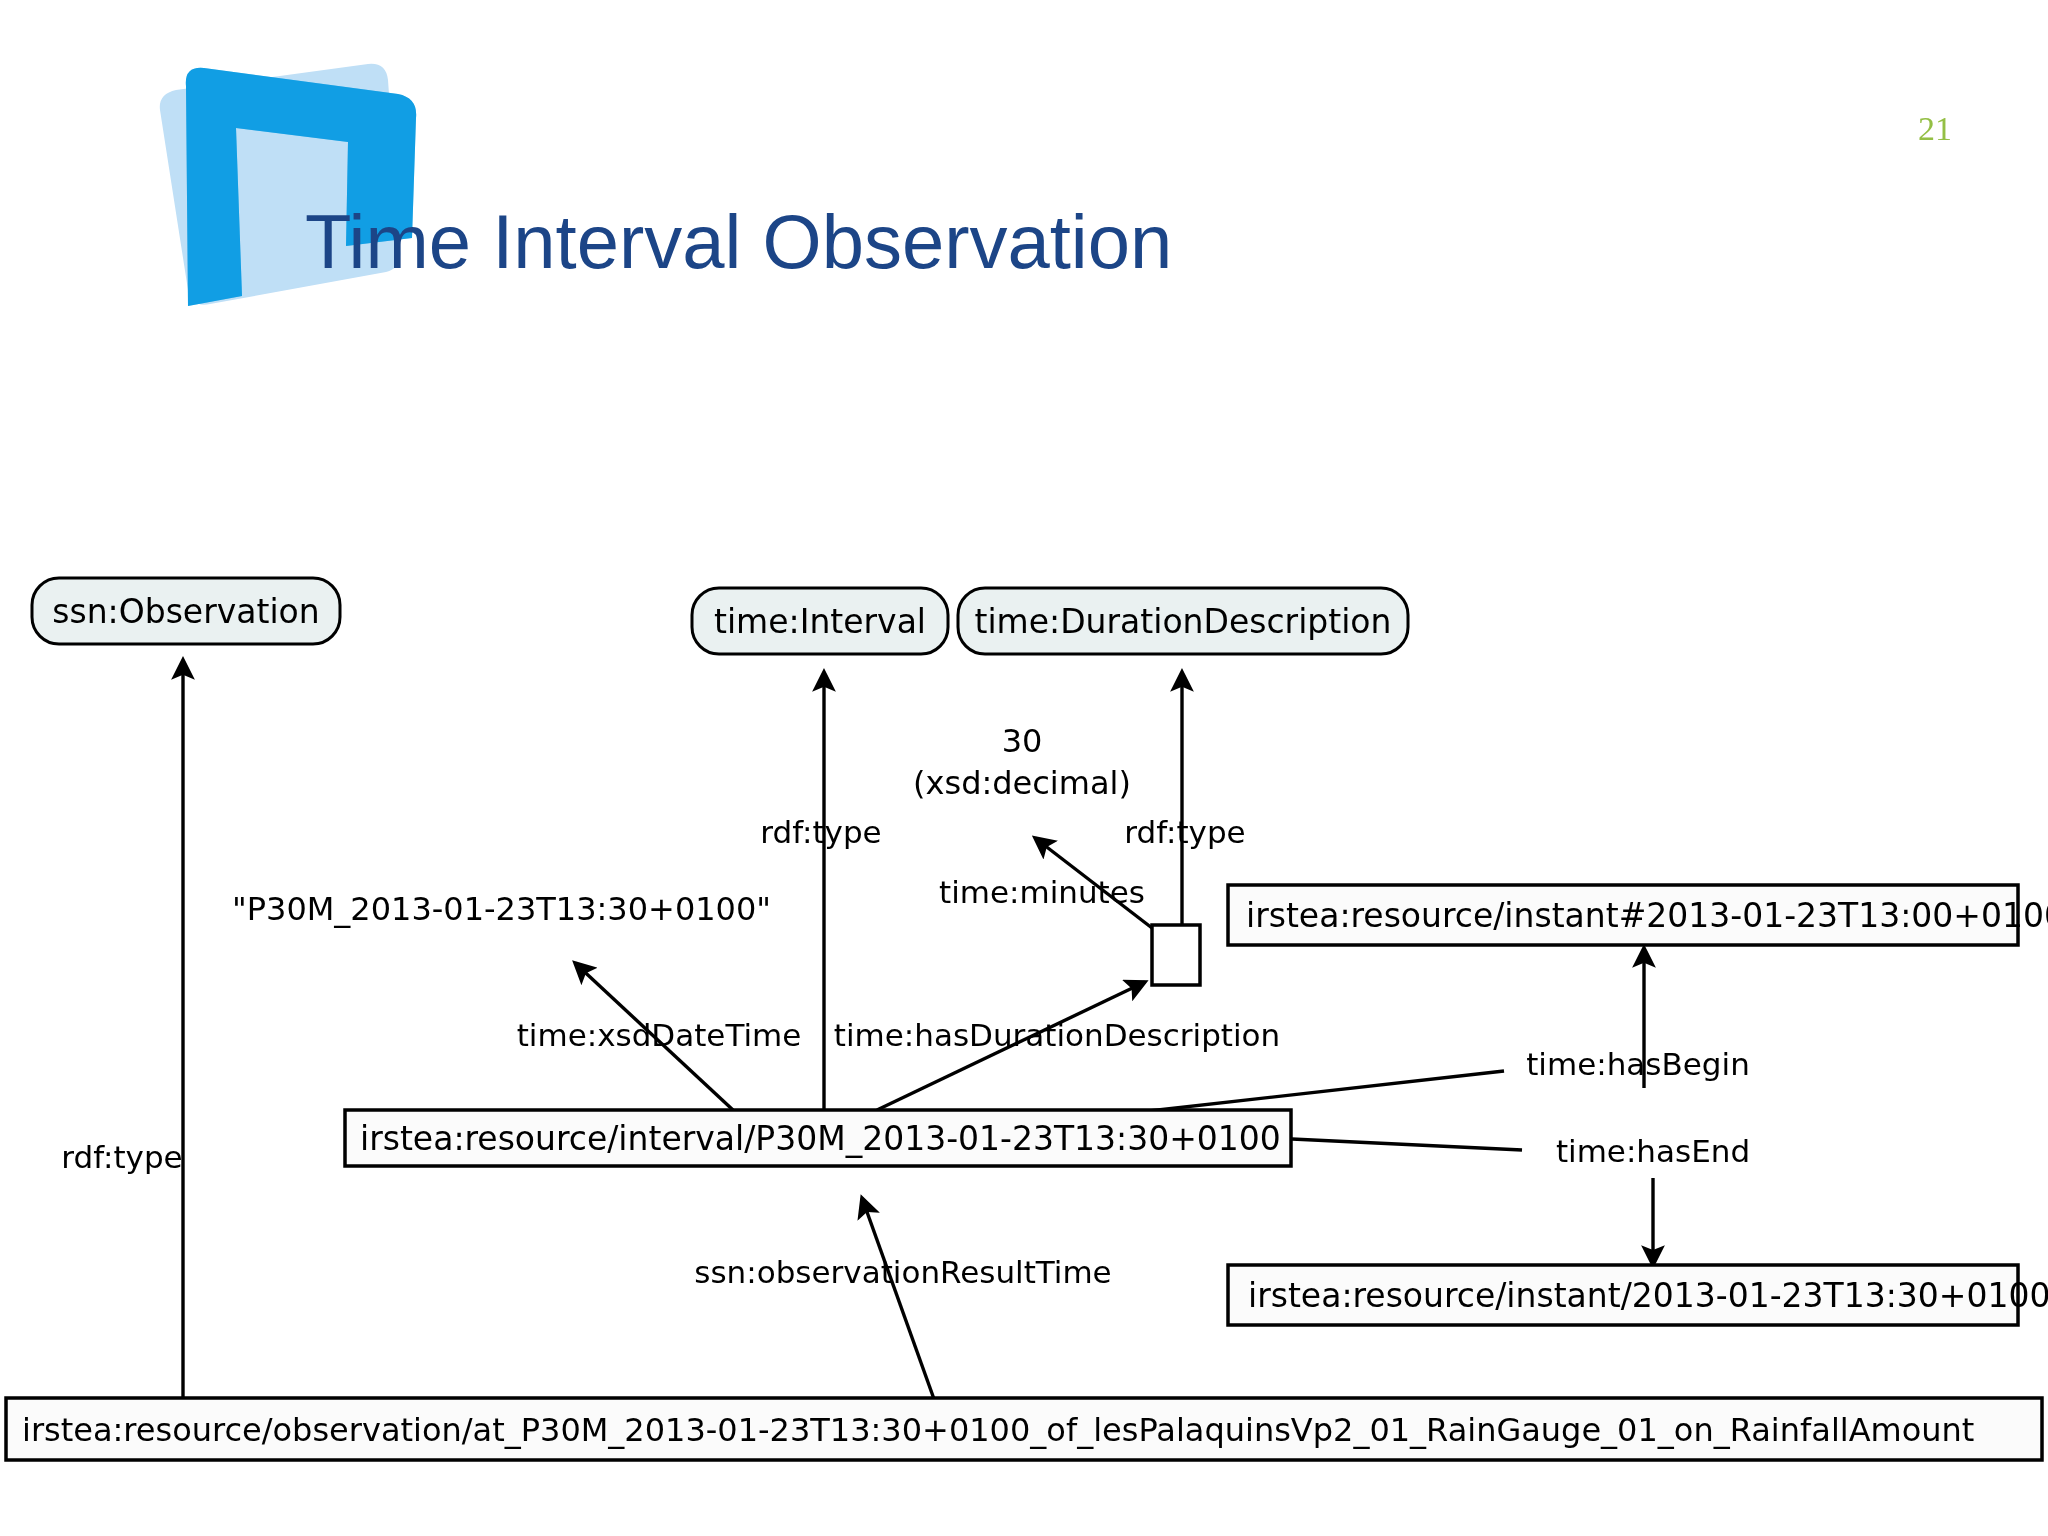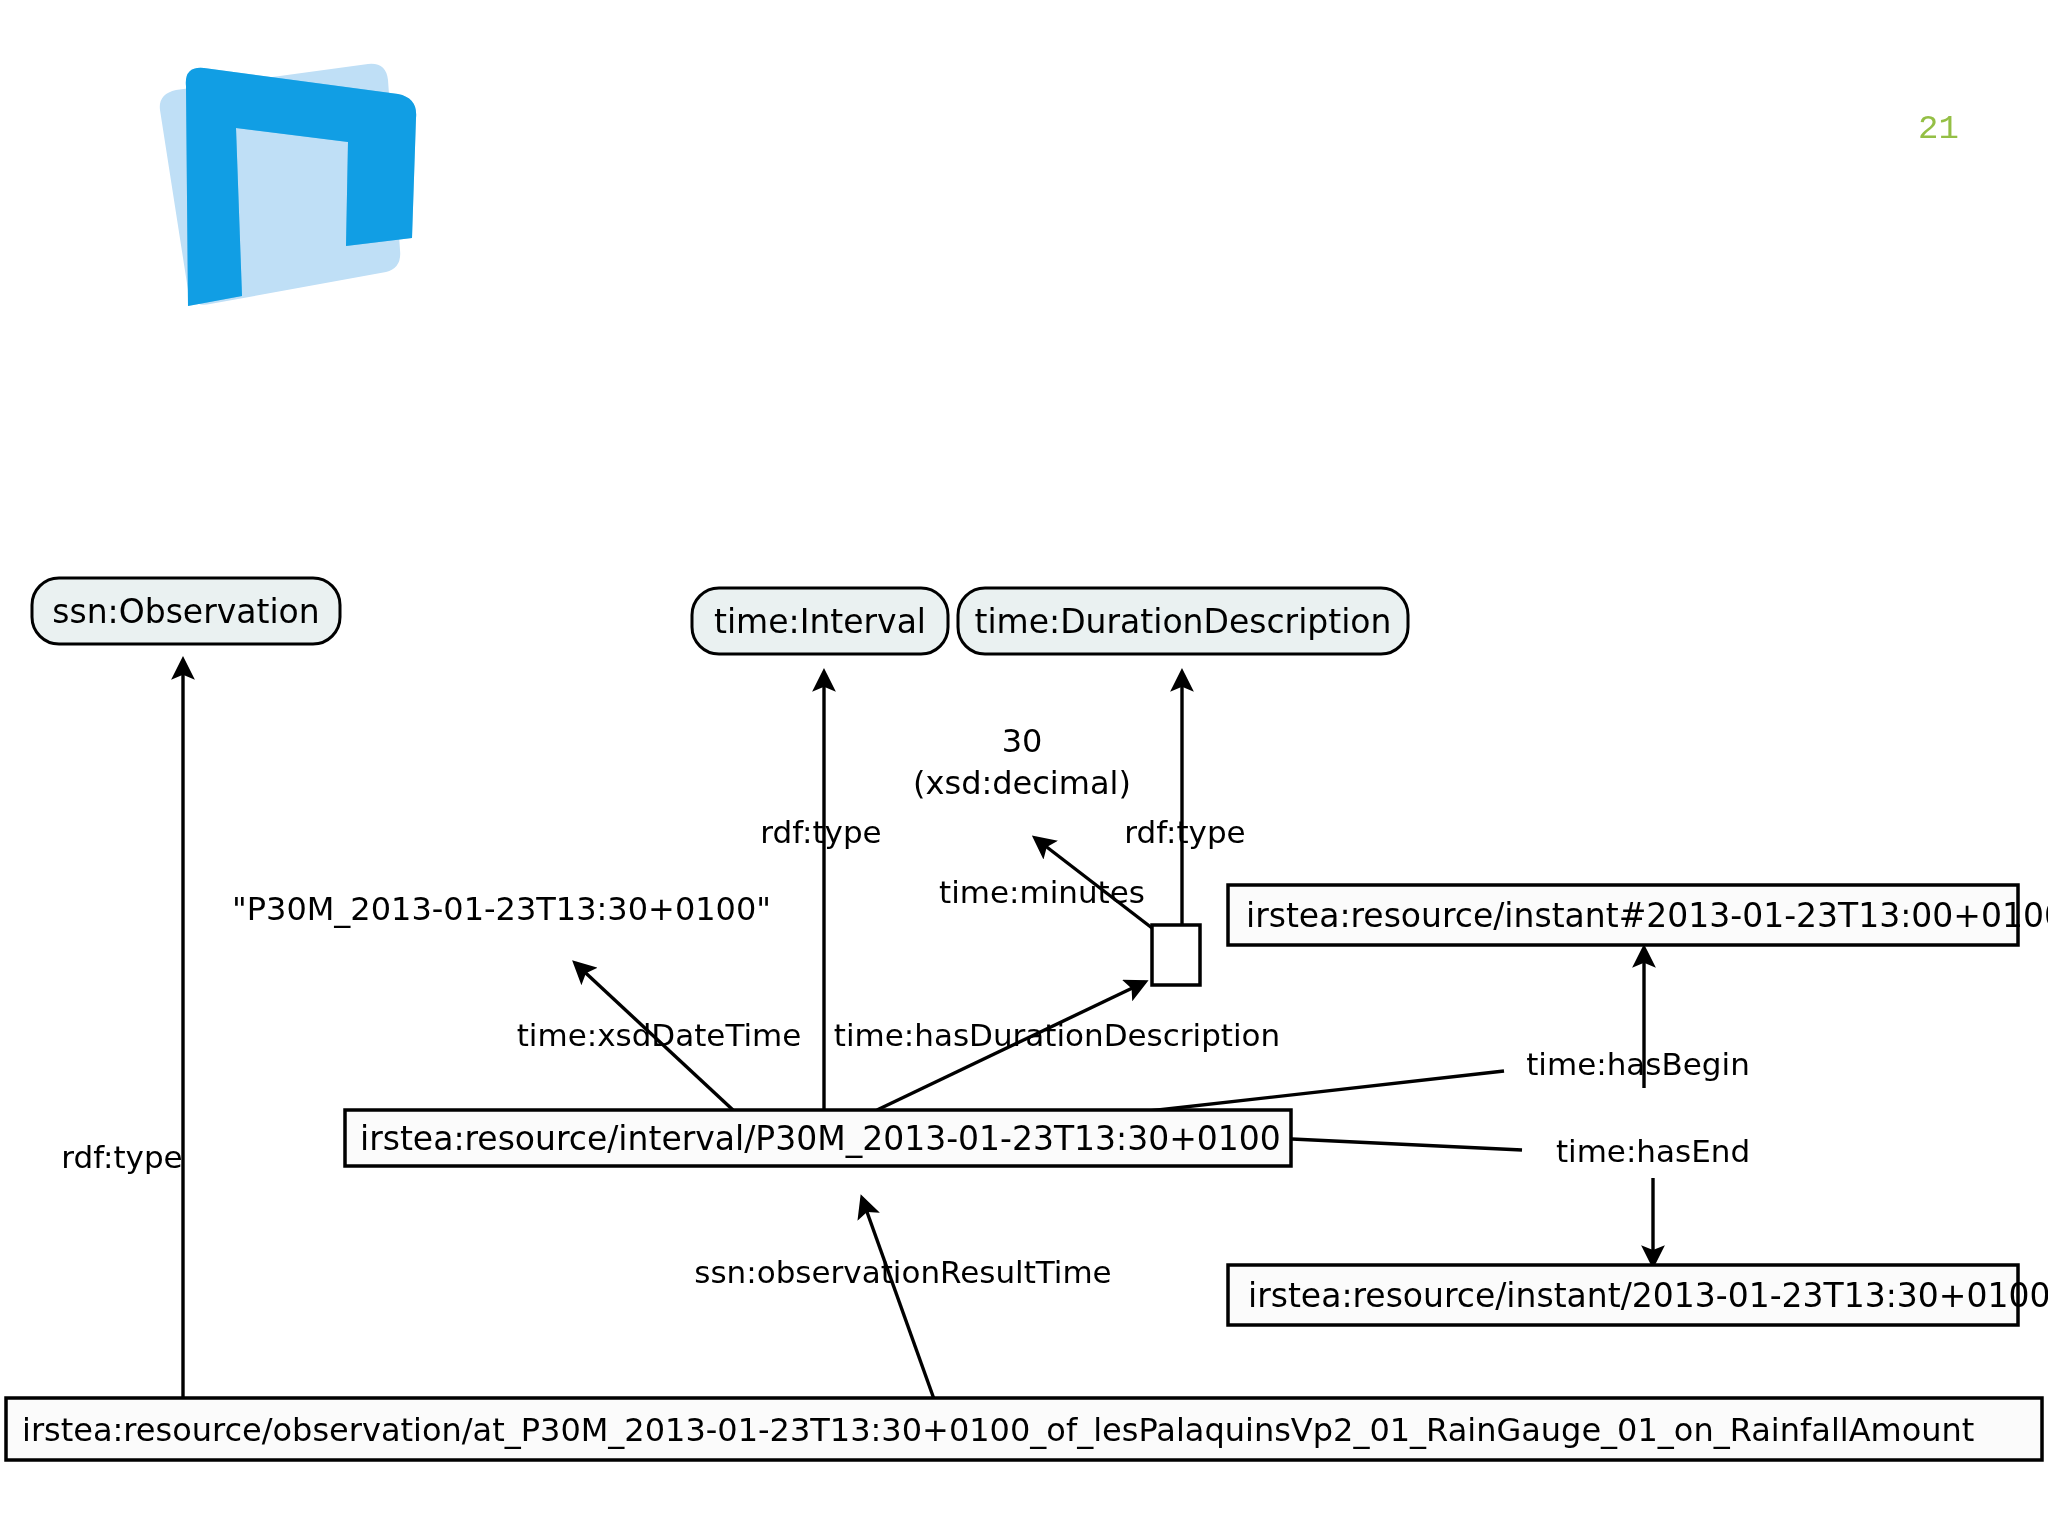--- a/index.html
+++ b/index.html
@@ -39,21 +39,21 @@
     font-family: "Liberation Sans", sans-serif;
   }
 
   
   #page-number {
     position: absolute;
     left: 1918px;
     top: 110px;
     font-size: 34px;
     color: #94bf45;
-    font-family: Liberation Mono, monospace;
+    font-family: Liberation Serif, serif;
   }
 
   
   #diagram {
     position: absolute;
     left: 0;
     top: 0;
     width: 2048px;
     height: 1536px;
   }
@@ -99,20 +99,21 @@
   <svg id="logo" viewBox="0 0 350 350">
     <g>
       <path d="M 10 60 Q 8 44 26 40 L 218 14 Q 236 12 238 30 L 250 200 Q 252 218 236 222 L 60 254 Q 42 258 38 240 Z" fill="#bfdff6"></path>
     </g>
     <g>
       <path d="M 36 36 Q 34 16 54 18 L 248 44 Q 268 48 266 68 L 262 188 L 196 196 L 198 92 L 86 78 L 92 246 L 38 256 Z" fill="#14a0e6"></path>
       <path d="M 36 36 Q 34 16 54 18 L 248 44 Q 268 48 266 68 L 262 188 L 196 196 L 198 92 L 86 78 L 92 246 L 38 256 Z" fill="#0b9ae0" opacity="0.35"></path>
     </g>
   </svg>
 
+  <div id="slide-title">Time Interval Observation</div>
 
   <div id="page-number">21</div>
 
   <svg id="diagram" viewBox="0 0 2048 1536">
     <defs>
       <marker id="arrow" viewBox="0 0 12 12" refX="10" refY="6" markerWidth="7" markerHeight="7" orient="auto-start-reverse">
         <path d="M 0 0 L 12 6 L 0 12 L 2.5 6 z" fill="#000000"></path>
       </marker>
     </defs>
 

